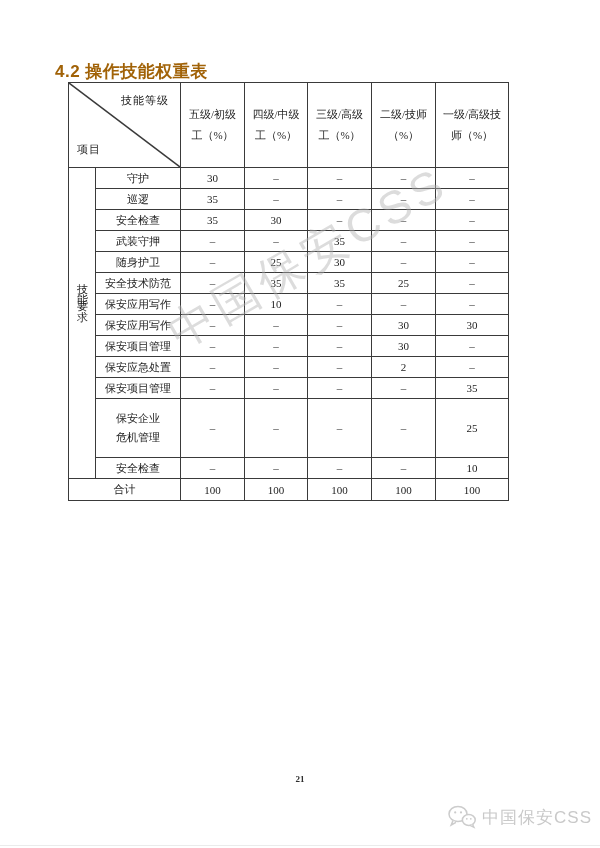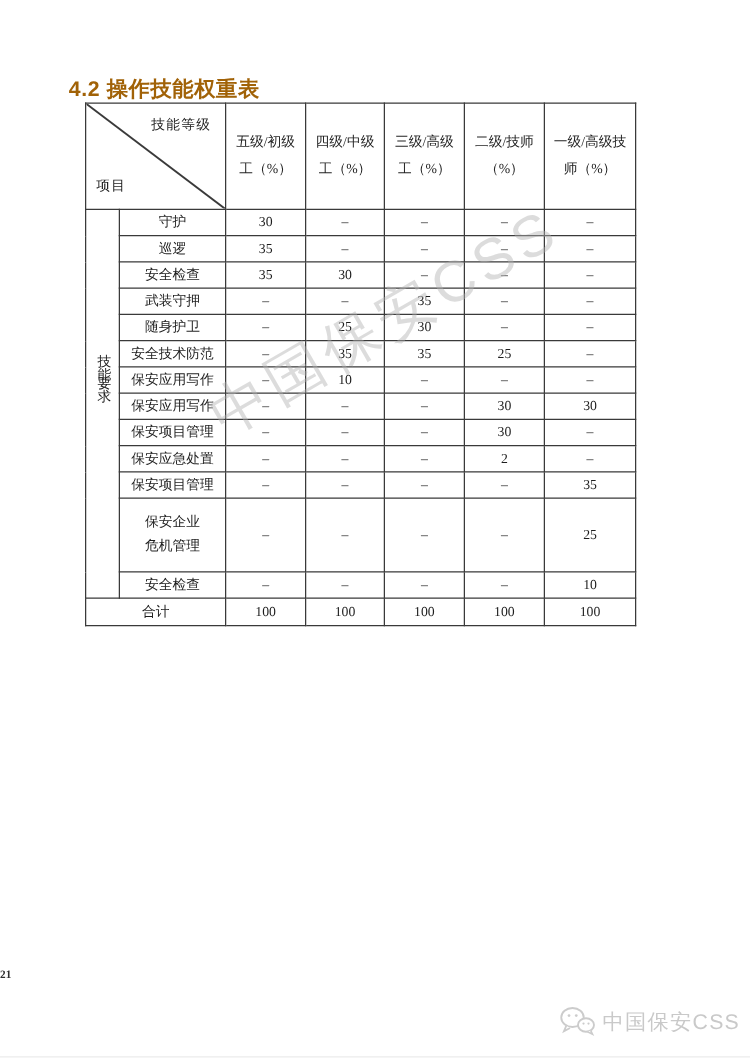--- a/index.html
+++ b/index.html
@@ -72,21 +72,21 @@
     font-family: "Liberation Sans", "DejaVu Sans", sans-serif;
     font-size: 46px; letter-spacing: 5px;
     color: rgba(178, 178, 178, 0.45);
     white-space: nowrap;
     pointer-events: none;
   }
 
   
   .page-number {
     position: absolute; left: 0; right: 0; top: 774px;
-    text-align: left;
+    text-align: center;
     font-size: 9px; font-weight: bold; color: #2e2e2e;
   }
 
   
   .footer-brand {
     position: absolute; right: 8px; top: 804px;
     display: flex; align-items: center; gap: 5px;
     color: #c9c9c9;
     font-family: "Liberation Sans", "DejaVu Sans", sans-serif;
     font-size: 17px; letter-spacing: 1px;

